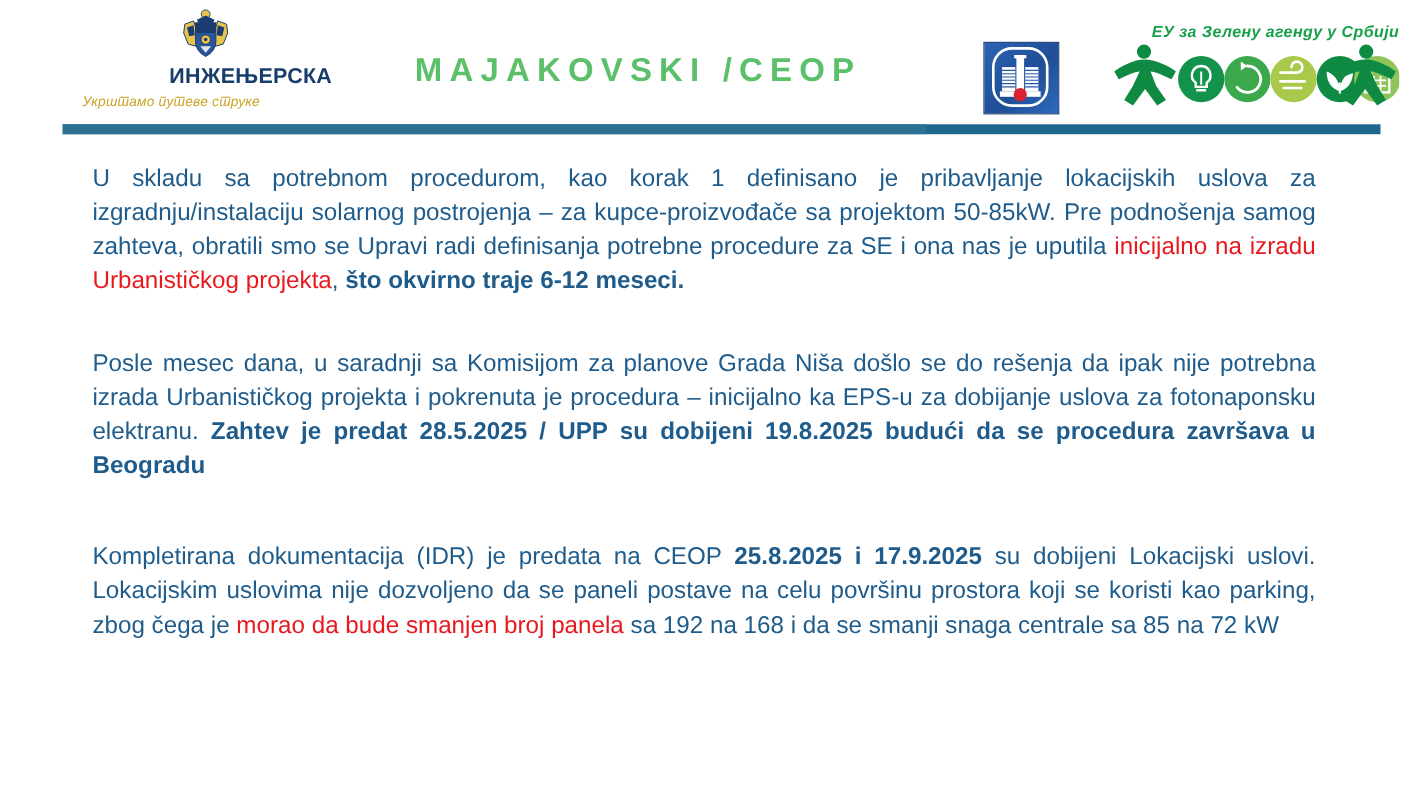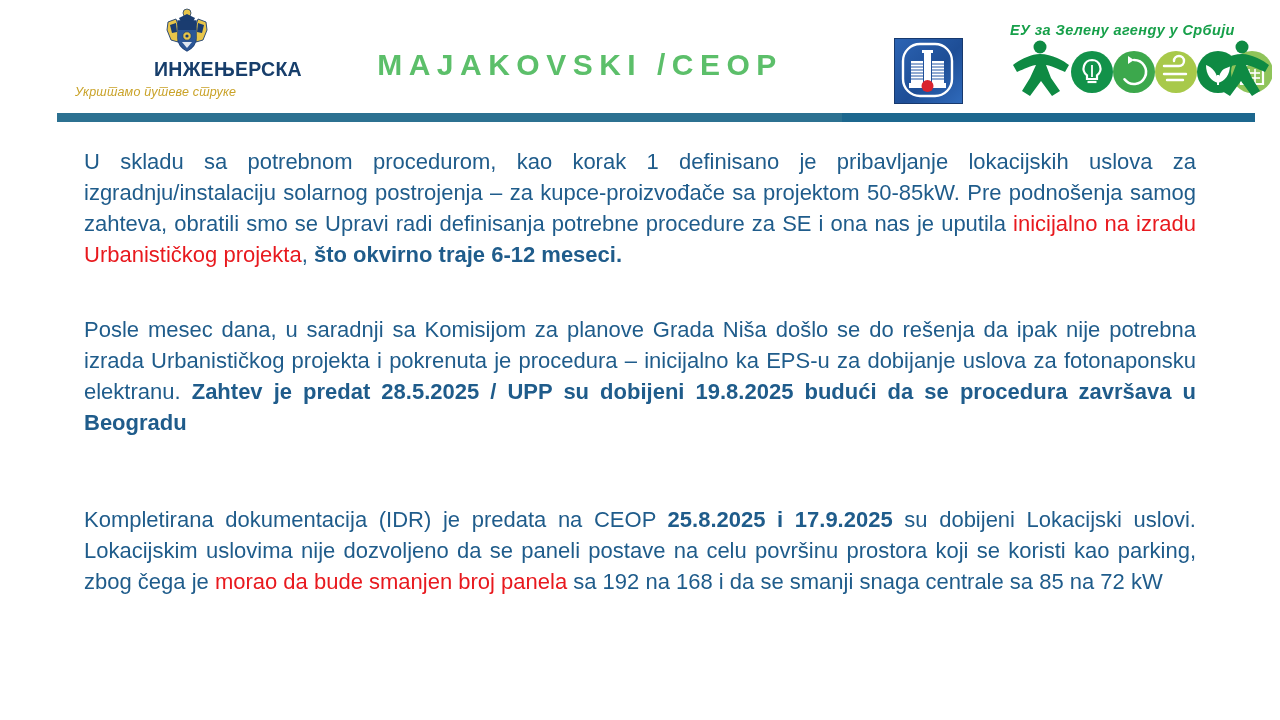--- a/index.html
+++ b/index.html
@@ -89,21 +89,21 @@
     left: 1010px;
     top: 22px;
     width: 262px;
     height: 86px;
   }
   .eu-logo-text {
     color: #17A04A;
     font-size: 14.5px;
     font-style: italic;
     font-weight: bold;
-    text-align: left;
+    text-align: right;
     letter-spacing: 0.4px;
     white-space: nowrap;
     margin-bottom: 1px;
   }
   .eu-logo svg { display: block; margin: 0 auto; }
 
   
   .rule-back {
     position: absolute;
     left: 57px;
@@ -130,21 +130,21 @@
   }
   .para {
     color: #1F5C8B;
     font-size: 22px;
     line-height: 1.41;
     text-align: justify;
     text-justify: inter-word;
     margin: 0;
   }
   .para.p1 { margin-bottom: 44px; }
-  .para.p2 { margin-bottom: 66px; }
+  .para.p2 { margin-bottom: 52px; }
   .para b { font-weight: bold; }
   .hl-red { color: #E8191E; }
 </style>
 </head>
 <body>
 
 <div class="slide-header">
 
   <div class="chamber-logo">
     <span>

